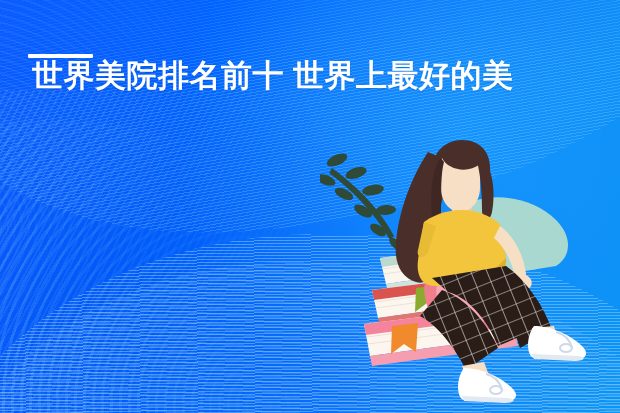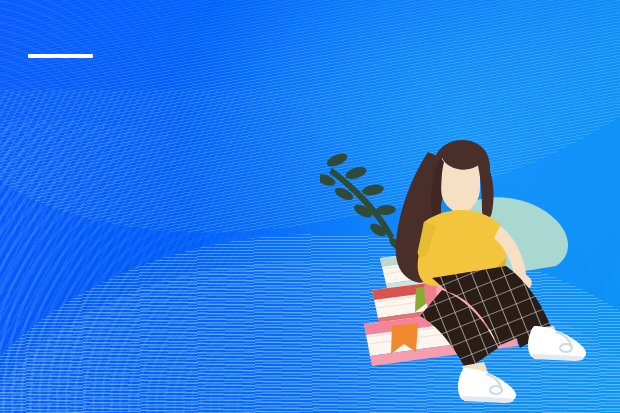--- a/index.html
+++ b/index.html
@@ -213,20 +213,21 @@
   <div class="wave wave-top"></div>
   <div class="wave wave-left"></div>
   <div class="wave wave-diag"></div>
   <div class="wave wave-bottom2"></div>
   <div class="wave wave-bottom"></div>
 
   <div class="headline-block">
     <div class="accent-rule"></div>
   </div>
 
+  <div class="headline">世界美院排名前十 世界上最好的美</div>
 
   <div class="illustration">
     <svg width="300" height="273" viewBox="0 0 300 273" xmlns="http://www.w3.org/2000/svg">
 
       <defs>
         <pattern id="gridcheck" width="15" height="15" patternUnits="userSpaceOnUse" patternTransform="rotate(-22)">
           <rect width="15" height="15" fill="#2a1d18"></rect>
           <path d="M0 0 H15 M0 0 V15" stroke="#e8e2dc" stroke-width="1.2" fill="none"></path>
         </pattern>
         <clipPath id="legClipA">

